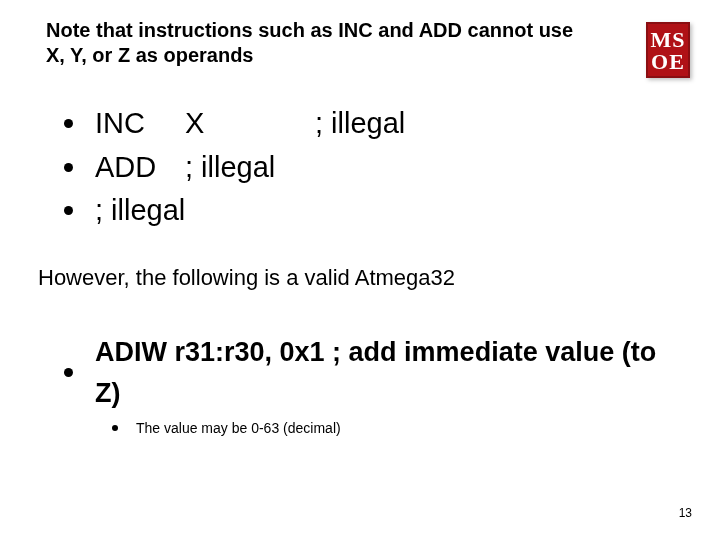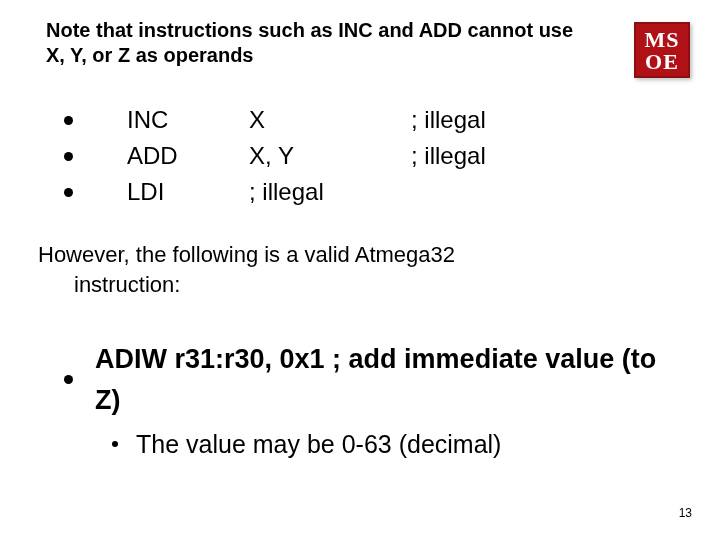--- a/index.html
+++ b/index.html
@@ -17,21 +17,21 @@
     font-weight: bold;
     line-height: 1.25;
     max-width: 550px;
     margin-bottom: 34px;
     padding-left: 12px;
   }
   .logo {
     position: absolute;
     top: 22px;
     right: 30px;
-    width: 56px;
+    width: 44px;
     height: 56px;
     background: #b01116;
     color: #fff;
     font-family: Georgia, 'Times New Roman', serif;
     font-weight: bold;
     font-size: 22px;
     line-height: 1.0;
     text-align: center;
     padding-top: 5px;
     border: 2px solid #8a0e12;
@@ -39,23 +39,22 @@
   }
   .logo .row { display: block; letter-spacing: 1px; }
   .illegal-list {
     list-style: none;
     padding-left: 30px;
     margin-bottom: 30px;
   }
   .illegal-list li {
     display: flex;
     align-items: center;
-    font-size: 24px;
+    font-size: 29px;
     line-height: 1.5;
-    gap: 32px;
   }
   .bullet {
     width: 9px;
     height: 9px;
     background: #000;
     border-radius: 50%;
     flex: 0 0 9px;
     margin-right: 22px;
   }
   .col-instr { width: 90px; }
@@ -81,21 +80,21 @@
     line-height: 1.5;
     margin-top: 40px;
   }
   .sub-list {
     list-style: none;
     padding-left: 78px;
   }
   .sub-list li {
     display: flex;
     align-items: center;
-    font-size: 25px;
+    font-size: 14px;
     line-height: 1.6;
   }
   .sub-bullet {
     width: 6px;
     height: 6px;
     background: #000;
     border-radius: 50%;
     flex: 0 0 6px;
     margin-right: 18px;
   }
@@ -128,33 +127,30 @@
 <ul class="illegal-list">
   <li>
     <span class="bullet"></span>
     <span class="col-instr">INC</span>
     <span class="col-arg">X</span>
     <span class="col-cmt">; illegal</span>
   </li>
   <li>
     <span class="bullet"></span>
     <span class="col-instr">ADD</span>
-    <span class="col-arg">X, Y</span>
     <span class="col-cmt">; illegal</span>
   </li>
   <li>
     <span class="bullet"></span>
-    <span class="col-instr">LDI</span>
     <span class="col-cmt">; illegal</span>
   </li>
 </ul>
 
 <p class="however">
   <span>However, the following is a valid Atmega32</span>
-  <span class="however-indent">instruction:</span>
 </p>
 
 <ul class="bold-list">
   <li>
     <span class="bullet"></span>
     <span>ADIW r31:r30, 0x1 ; add immediate value (to Z)</span>
   </li>
 </ul>
 
 <ul class="sub-list">

